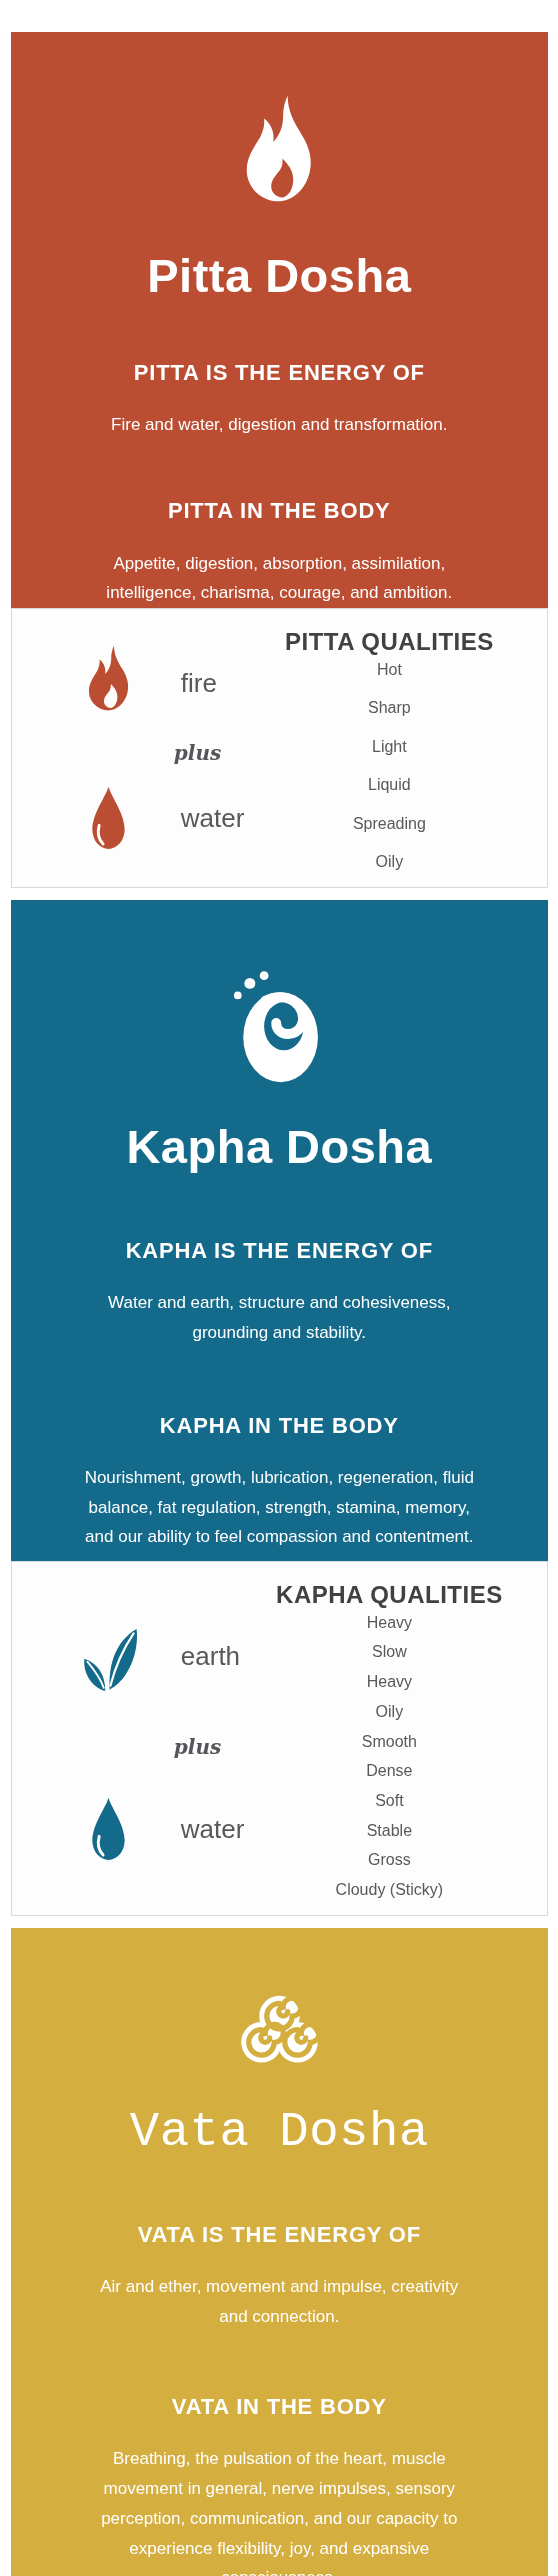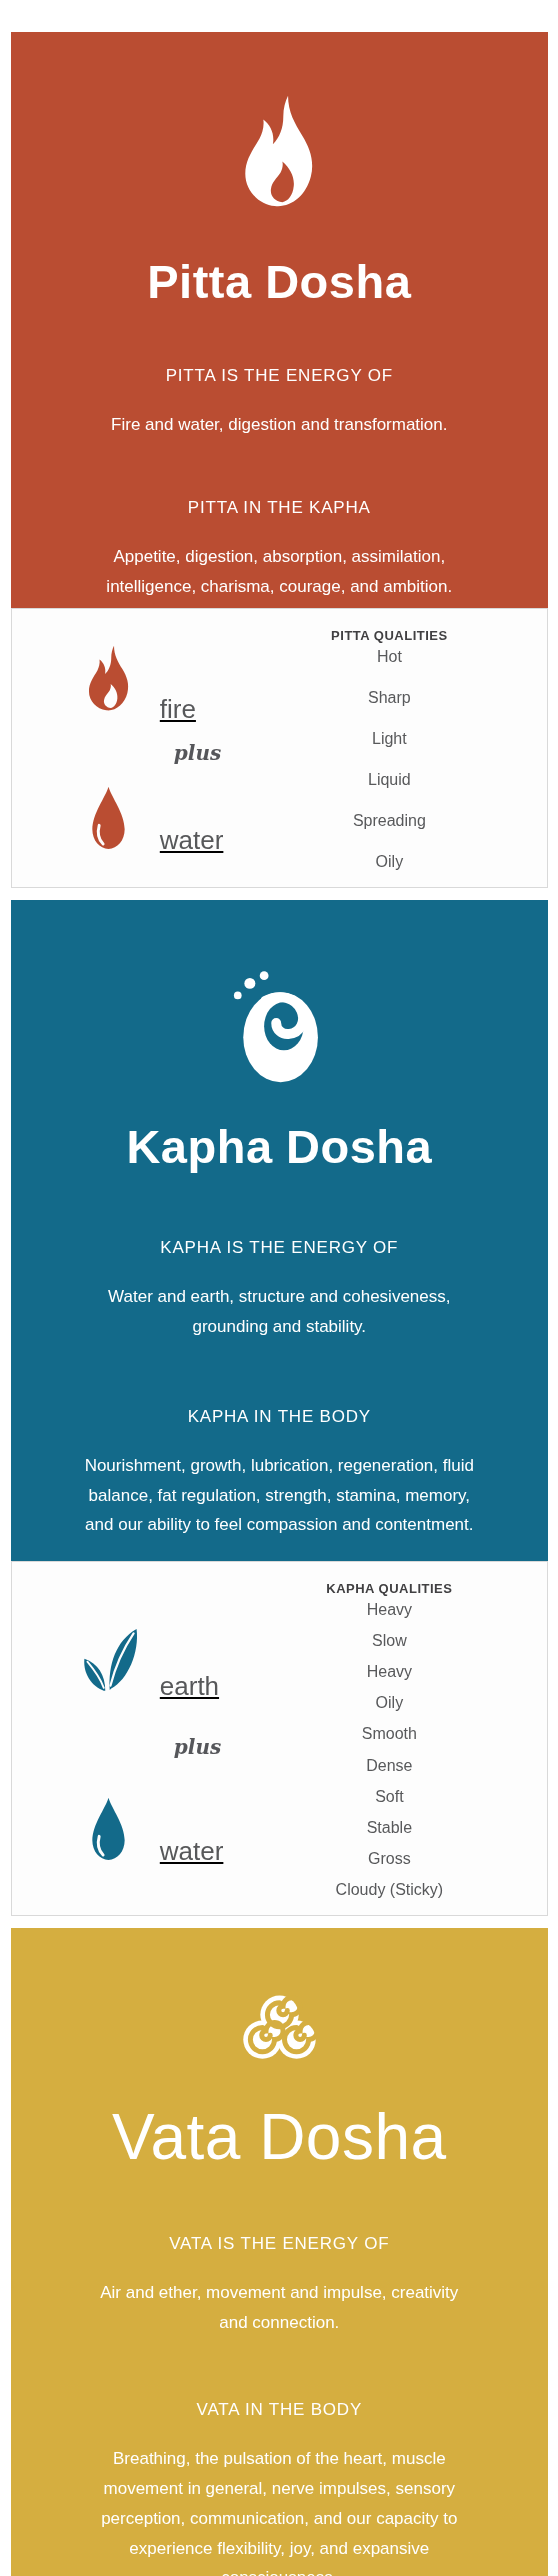--- a/index.html
+++ b/index.html
@@ -15,40 +15,40 @@
   
   .block {
     background:var(--accent);
     color:#ffffff;
     display:flex;
     flex-direction:column;
     align-items:center;
     text-align:center;
     overflow:hidden;
   }
-  .block--pitta { height:576px; padding-top:61px; }
+  .block--pitta { height:576px; padding-top:61px;justify-content:center; }
   .block--kapha { height:661px; padding-top:68px; }
   .block--vata  { height:665px; padding-top:64px; }
 
   .block__title {
     margin-top:30px;
     font-size:47px;
     font-weight:bold;
     letter-spacing:0.5px;
     line-height:1.1;
   }
   .block__title--serif {
-    font-family:Liberation Sans, sans-serif;
+    font-family:Liberation Mono, monospace;
     font-weight:normal;
-    font-size:64px;
+    font-size:49px;
   }
   .block__heading {
     margin-top:58px;
-    font-size:17px;
-    font-weight:normal;
+    font-size:22px;
+    font-weight:bold;
     letter-spacing:0.8px;
     line-height:1.2;
   }
   .block--kapha .block__heading { margin-top:65px; }
   .block--vata  .block__heading { margin-top:62px; }
   .block__text {
     margin-top:24px;
     font-size:17px;
     font-weight:normal;
     line-height:1.75;
@@ -65,21 +65,21 @@
   .panel--h544 { height:280px; }
   .panel--h690 { height:355px; }
 
   .panel__left {
     width:45%;
     display:flex;
     flex-direction:column;
     justify-content:space-evenly;
     padding:15.5px 0 15.5px 56px;
   }
-  .element-row { display:flex; align-items:flex-end; gap:10px;text-decoration:underline; }
+  .element-row { display:flex; align-items:center; gap:31px; }
   .element-row .icon-box {
     width:82px;
     display:flex;
     justify-content:center;
     align-items:center;
     color:var(--accent);
   }
   .element-label {
     font-size:26px;
     color:#57585a;
@@ -96,21 +96,21 @@
 
   .panel__right {
     width:55%;
     display:flex;
     flex-direction:column;
     align-items:center;
     text-align:center;
     padding:18.5px 20.6px 15.5px 0;
   }
   .qualities-heading {
-    font-size:13px;
+    font-size:24px;
     font-weight:bold;
     letter-spacing:0.5px;
     color:#414042;
   }
   .qualities-list {
     flex:1;
     width:100%;
     display:flex;
     flex-direction:column;
     justify-content:space-between;
@@ -130,21 +130,21 @@
 <body>
 
 <section class="dosha" style="--accent: #ba4d32;">
   <div class="block block--pitta">
     <svg class="header-icon" width="95" height="133" viewBox="0 0 100 140">
       <path fill="currentColor" fill-rule="evenodd" d="M59 3 C59 20 66 32 74 45 C82 58 87 72 83 88 C78 108 62 121 45 119 C28 117 14 103 14 85 C14 70 22 60 29 48 C32 42 34 35 33 28 C41 34 45 44 43 54 C50 47 54 37 54 25 C54 16 56 9 59 3 Z M53 115 C45 114 40 108 41 101 C42 94 47 90 51 84 C53 80 54 76 53 72 C61 79 66 88 65 98 C64 108 59 114 53 115 Z"></path>
     </svg>
     <h1 class="block__title">Pitta Dosha</h1>
     <h2 class="block__heading">PITTA IS THE ENERGY OF</h2>
     <p class="block__text">Fire and water, digestion and transformation.</p>
-    <h2 class="block__heading">PITTA IN THE KAPHA</h2>
+    <h2 class="block__heading">PITTA IN THE BODY</h2>
     <p class="block__text">Appetite, digestion, absorption, assimilation, intelligence, charisma, courage, and ambition.</p>
   </div>
 
   <div class="panel panel--h544">
     <div class="panel__left">
       <div class="element-row">
         <span class="icon-box">
           <svg width="56" height="78" viewBox="0 0 100 140">
             <path fill="currentColor" fill-rule="evenodd" d="M59 3 C59 20 66 32 74 45 C82 58 87 72 83 88 C78 108 62 121 45 119 C28 117 14 103 14 85 C14 70 22 60 29 48 C32 42 34 35 33 28 C41 34 45 44 43 54 C50 47 54 37 54 25 C54 16 56 9 59 3 Z M53 115 C45 114 40 108 41 101 C42 94 47 90 51 84 C53 80 54 76 53 72 C61 79 66 88 65 98 C64 108 59 114 53 115 Z"></path>
           </svg>

